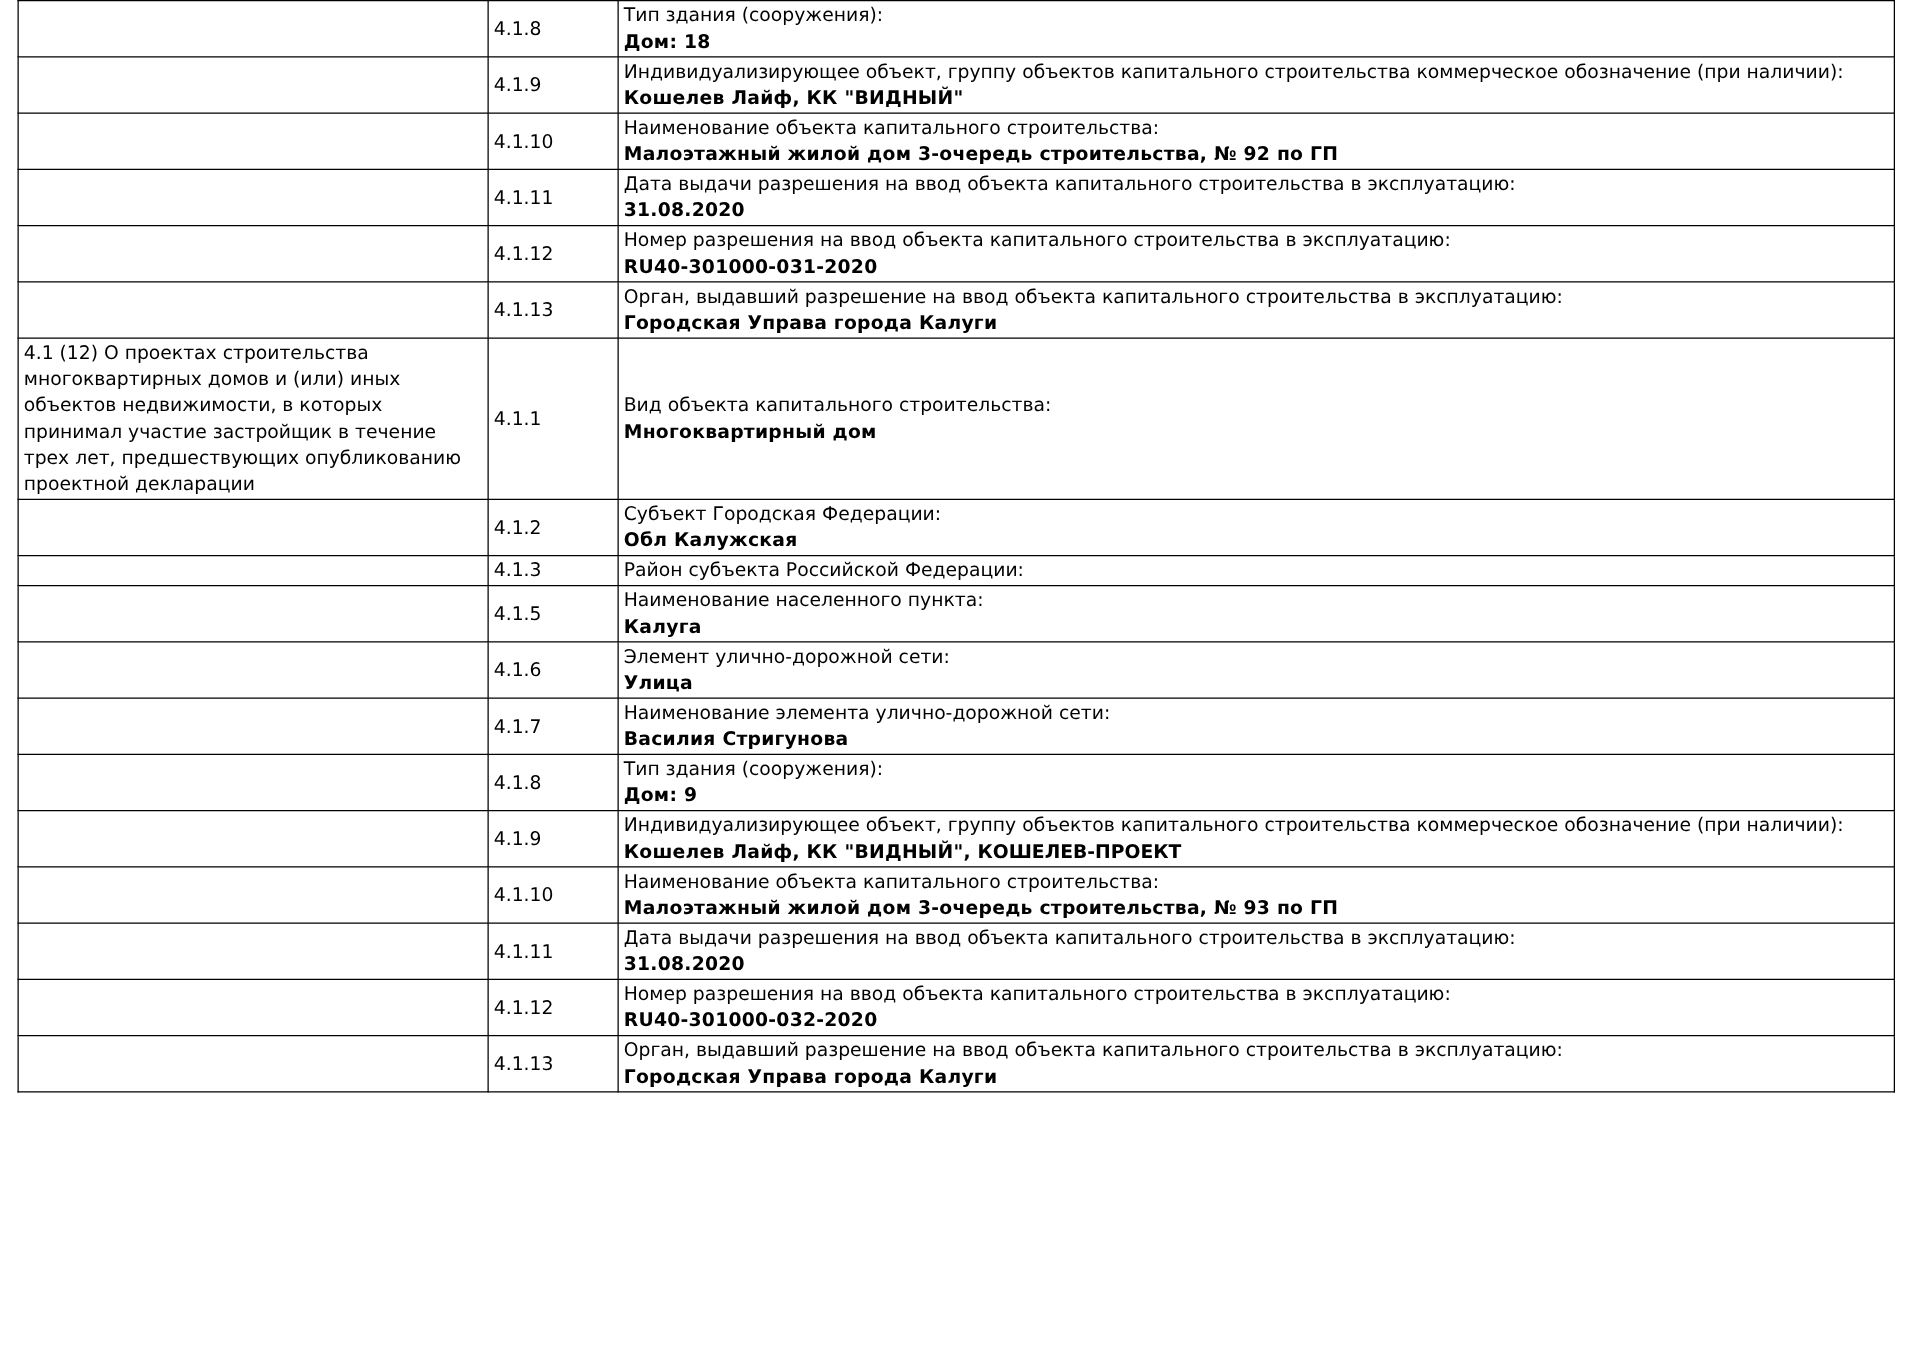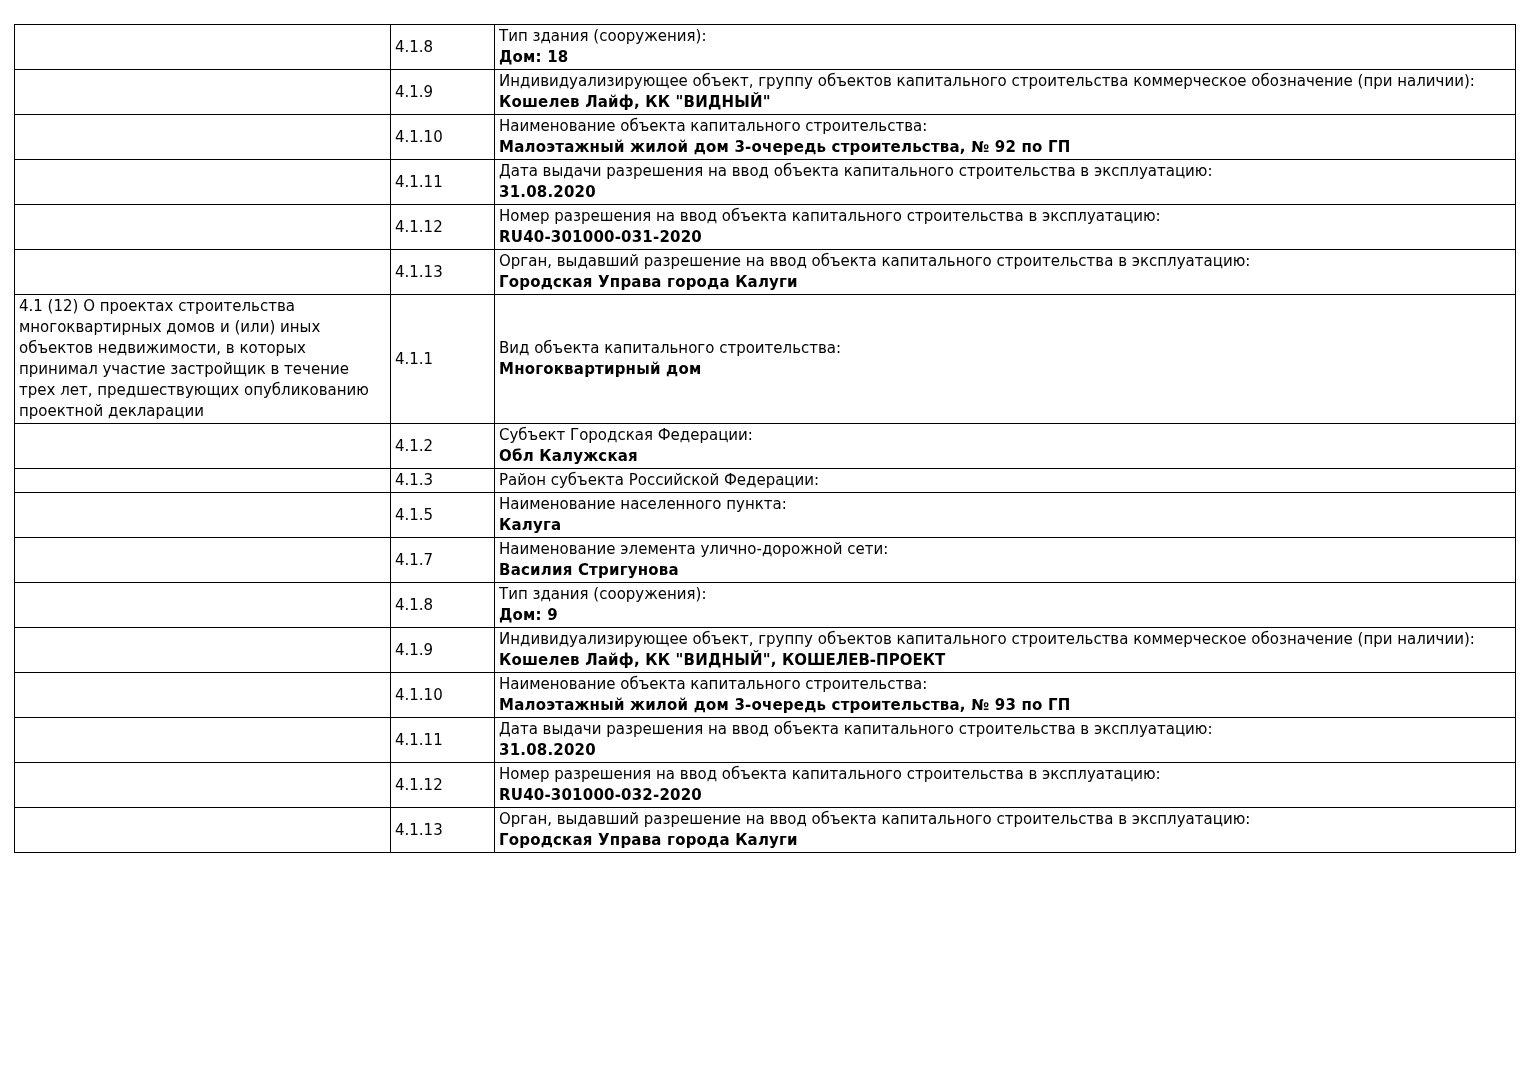--- a/index.html
+++ b/index.html
@@ -9,21 +9,21 @@
   }
   body {
     font-family: "DejaVu Sans", "Liberation Sans", sans-serif;
     font-size: 15px;
     color: #000000;
   }
   .page {
     width: 1529px;
     height: 1080px;
     box-sizing: border-box;
-    padding: 24px 14px;
+    padding: 0 14px;
     overflow: hidden;
     background: #ffffff;
   }
   table.decl-table {
     border-collapse: collapse;
     table-layout: fixed;
     width: 1501px;
   }
   table.decl-table td {
     border: 1px solid #000000;
@@ -140,20 +140,28 @@
         <tr>
           <td class="section-cell"></td>
           <td class="code-cell">4.1.5</td>
           <td class="content-cell">
             <div class="field-label">Наименование населенного пункта:</div>
             <div class="field-value"><span>Калуга</span></div>
           </td>
         </tr>
         <tr>
           <td class="section-cell"></td>
+          <td class="code-cell">4.1.6</td>
+          <td class="content-cell">
+            <div class="field-label">Элемент улично-дорожной сети:</div>
+            <div class="field-value"><span>Улица</span></div>
+          </td>
+        </tr>
+        <tr>
+          <td class="section-cell"></td>
           <td class="code-cell">4.1.7</td>
           <td class="content-cell">
             <div class="field-label">Наименование элемента улично-дорожной сети:</div>
             <div class="field-value"><span>Василия Стригунова</span></div>
           </td>
         </tr>
         <tr>
           <td class="section-cell"></td>
           <td class="code-cell">4.1.8</td>
           <td class="content-cell">

